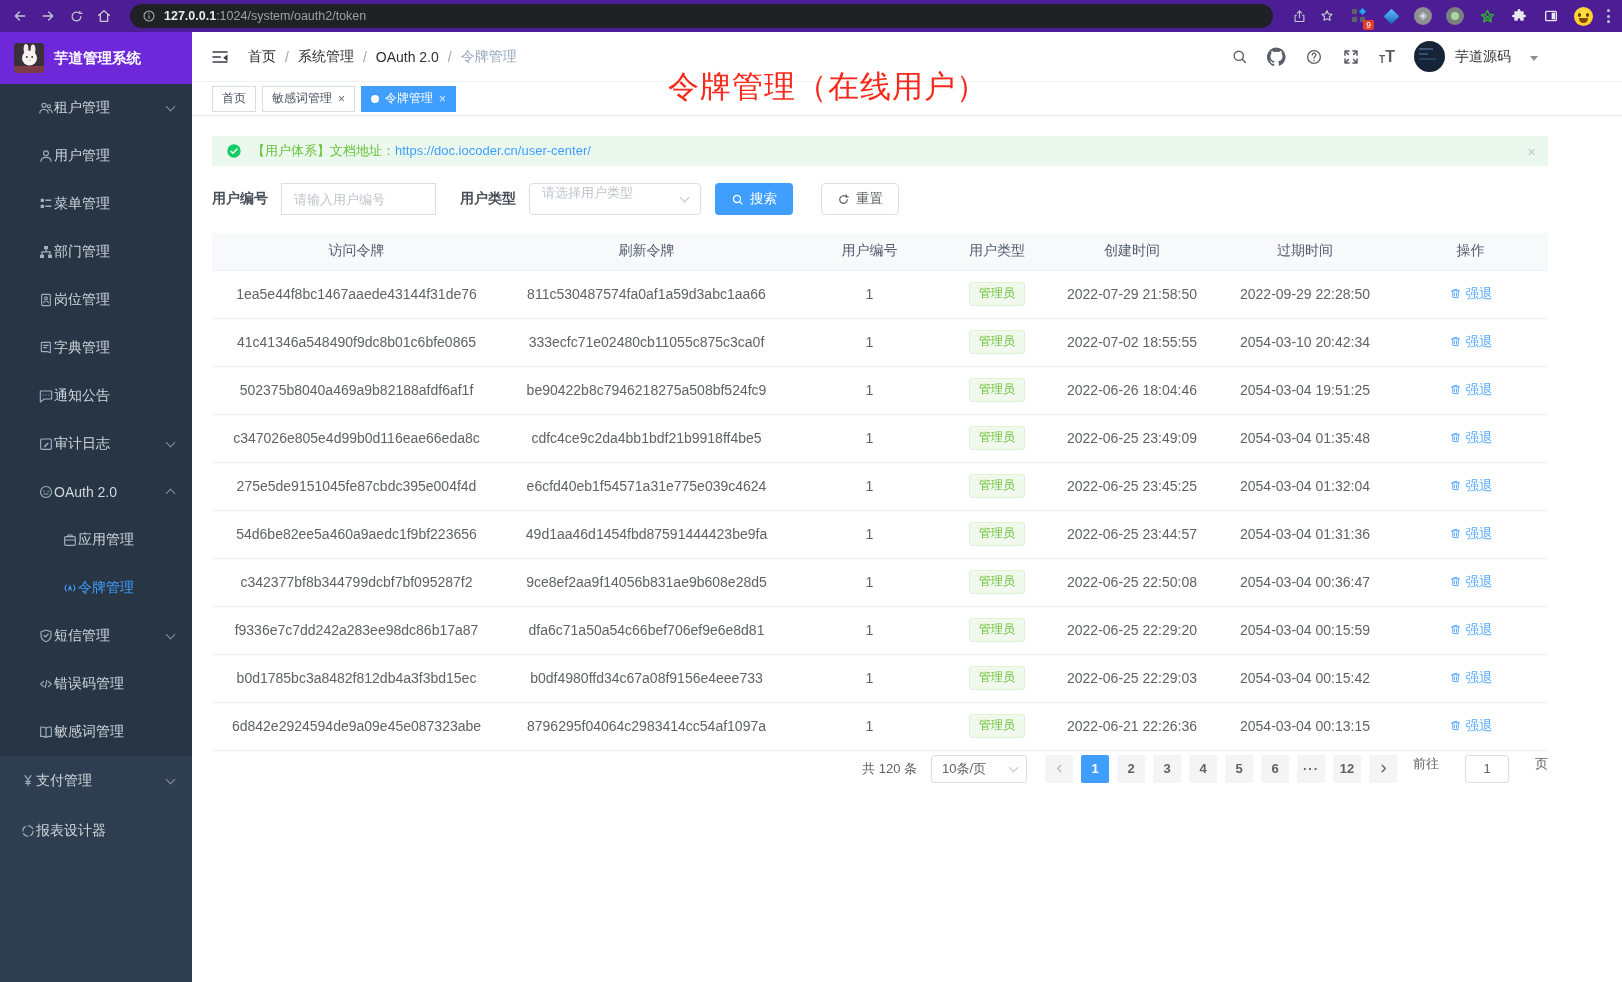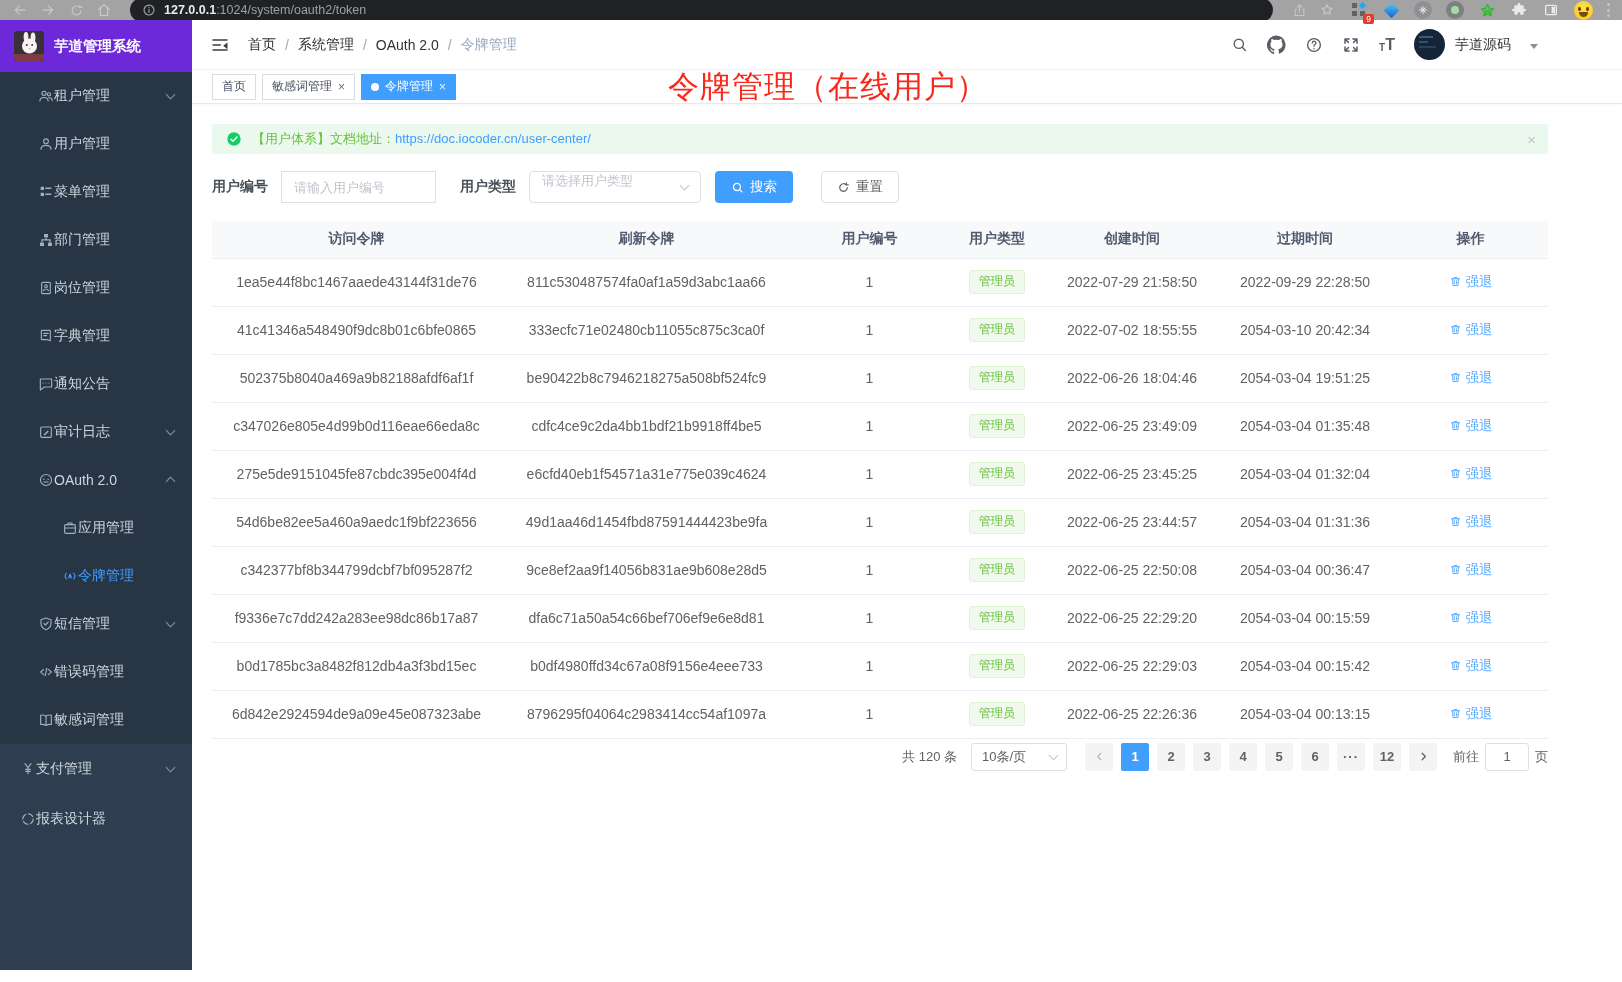--- a/index.html
+++ b/index.html
@@ -2,21 +2,21 @@
 <html style="--primary: #409eff;"><head>
 <meta charset="utf-8">
 <style>
   *{box-sizing:border-box;margin:0;padding:0}
   html,body{width:1622px;height:982px;overflow:hidden}
   body{font-family:"Liberation Sans","DejaVu Sans",sans-serif;background:#fff;position:relative;font-size:14px}
   svg{display:block}
   .icon{display:inline-flex;align-items:center;justify-content:center;flex:none}
 
   
-  .browser{height:20px;background:#a3a3a3;display:flex;align-items:center;padding:0 8px;gap:4px;color:#c4c6c9}
+  .browser{height:32px;background:#4c1d95;display:flex;align-items:center;padding:0 8px;gap:4px;color:#c4c6c9}
   .bbtn{width:24px;height:24px;display:flex;align-items:center;justify-content:center;border-radius:50%;color:#c4c6c9}
   .urlbar{flex:1;height:24px;background:#202124;border-radius:12px;display:flex;align-items:center;gap:8px;padding:0 12px;margin:0 10px;font-size:12.5px;color:#9aa0a6}
   .url-host{color:#e8eaed;font-weight:bold}
   .ext-cluster{display:flex;align-items:center;gap:12px;padding:0 6px}
   .ext{width:20px;height:20px;display:flex;align-items:center;justify-content:center;position:relative}
   .tabgroups-grid{width:14px;height:14px;position:relative}
   .tabgroups-grid i{position:absolute;width:5px;height:5px;background:#5f6368}
   .tabgroups-grid i:nth-child(1){left:0;top:0}
   .tabgroups-grid i:nth-child(2){left:0;top:8px}
   .tabgroups-grid i:nth-child(3){left:8px;top:8px}
@@ -90,34 +90,34 @@
   .f-input{width:155px;height:32px;border:1px solid #dcdfe6;border-radius:0;padding:0 12px;font-size:13px;color:#606266;outline:none;font-family:inherit}
   .f-input::placeholder{color:#bfc4cc}
   .f-gap{width:24px}
   .f-select{width:172px;height:32px;border:1px solid #dcdfe6;border-radius:4px;padding:0 12px;display:flex;align-items:flex-start;color:#bfc4cc;font-size:13px;cursor:pointer;position:relative}
   .sel-chev{width:7px;height:7px;border-right:1.5px solid #c0c4cc;border-bottom:1.5px solid #c0c4cc;transform:rotate(45deg);position:absolute;right:12px;top:10px}
   .btn{height:32px;border-radius:4px;display:flex;align-items:center;gap:6px;padding:0 15px;font-size:13.5px;cursor:pointer;border:1px solid transparent}
   .btn-primary{background:var(--primary,#409eff);color:#fff;margin-left:14px}
   .btn-plain{background:#fff;border-color:#dcdfe6;color:#606266;margin-left:28px}
 
   table{width:100%;border-collapse:collapse;table-layout:fixed}
-  thead th{height:37px;background:#f8f9fb;color:#515a6e;font-size:14px;font-weight:bold;border-bottom:1px solid #ebeef5;text-align:center}
+  thead th{height:37px;background:#f8f9fb;color:#515a6e;font-size:14px;font-weight:normal;border-bottom:1px solid #ebeef5;text-align:center}
   tbody td{height:48px;color:#606266;font-size:14px;text-align:center;border-bottom:1px solid #ebeef5;overflow:hidden;white-space:nowrap}
   .badge-success{display:inline-block;padding:3px 9px;font-size:12px;color:#67c23a;background:#f0f9eb;border:1px solid #dff2d4;border-radius:3px;line-height:1.3}
   .force-logout{color:#58aaff;cursor:pointer;display:inline-flex;align-items:center;gap:4px;font-size:13.5px}
 
   .pagination{display:flex;align-items:center;justify-content:flex-end;gap:8px;margin-top:4px;font-size:13px;color:#606266}
   .pg-total{margin-right:6px}
   .pg-size{width:96px;height:28px;border:1px solid #dcdfe6;border-radius:3px;display:flex;align-items:center;padding:0 10px;color:#606266;cursor:pointer;position:relative;margin-right:10px}
   .pg-size .sel-chev{top:8px;right:9px}
   .pg-btn{min-width:28px;height:28px;background:#f4f4f5;border-radius:2px;display:flex;align-items:center;justify-content:center;font-size:13px;font-weight:bold;color:#606266;cursor:pointer;padding:0 4px}
   .pg-btn.active{background:var(--primary,#409eff);color:#fff}
   .pg-btn.disabled{color:#b4b8bf;cursor:default}
   .pg-btn.ellipsis{letter-spacing:1px;font-weight:bold}
-  .pg-goto{margin-left:8px;display:flex;align-items:center;gap:6px}
+  .pg-goto{margin-left:8px;display:flex;gap:26px}
   .pg-goto input{width:44px;height:28px;border:1px solid #dcdfe6;border-radius:3px;text-align:center;font-size:13px;color:#606266;outline:none;font-family:inherit}
 
   .annotation{position:absolute;left:668px;top:66px;font-size:31px;font-weight:500;letter-spacing:1px;z-index:20;white-space:nowrap}
 </style>
 </head>
 <body>
 
 <div class="browser">
   <span class="bbtn">
       <svg viewBox="0 0 24 24" width="16" height="16" fill="none" stroke="currentColor" stroke-width="2" stroke-linecap="round" stroke-linejoin="round">
@@ -662,21 +662,21 @@
                     </svg>
                   </span>
                   <span>强退</span>
                 </a></td>
             </tr>
             <tr>
               <td>6d842e2924594de9a09e45e087323abe</td>
               <td>8796295f04064c2983414cc54af1097a</td>
               <td>1</td>
               <td><span class="badge-success">管理员</span></td>
-              <td>2022-06-25 22:26:36</td>
+              <td>2022-06-21 22:26:36</td>
               <td>2054-03-04 00:13:15</td>
               <td><a class="force-logout">
                   <span class="icon">
                     <svg viewBox="0 0 24 24" width="13" height="13" fill="none" stroke="currentColor" stroke-width="1.8" stroke-linecap="round" stroke-linejoin="round">
                       <path d="M4.5 7h15M9.5 7V4.5h5V7M6.5 7l.8 12.5h9.4L17.5 7M10 10.5v6M14 10.5v6"></path>
                     </svg>
                   </span>
                   <span>强退</span>
                 </a></td>
             </tr>

